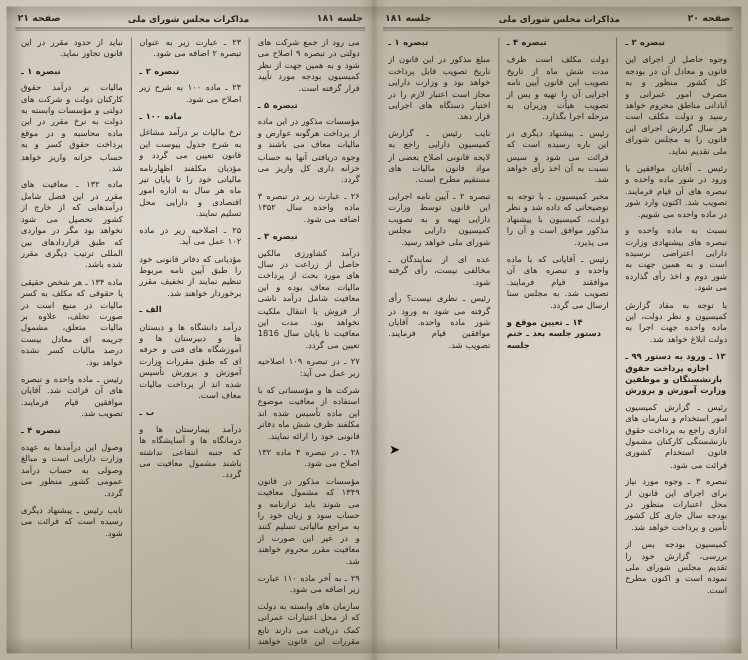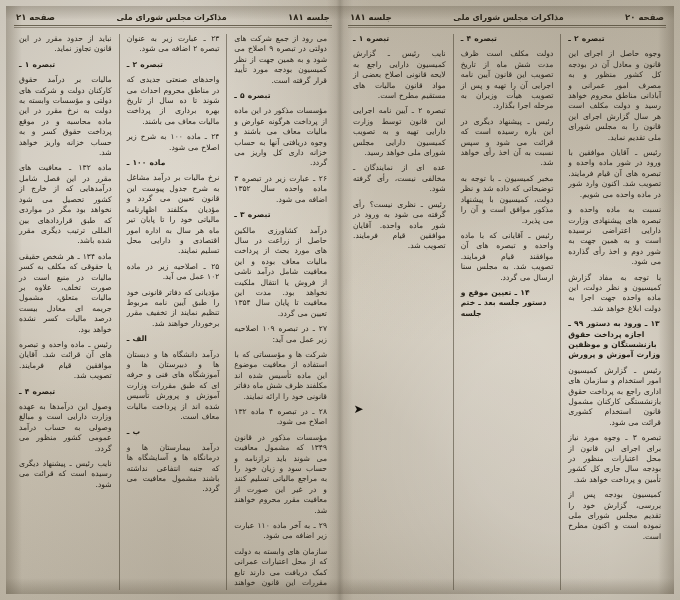--- a/index.html
+++ b/index.html
@@ -127,20 +127,21 @@
         <p class="txt ctr">تبصره ۴ ـ</p>
         <p class="txt">دولت مکلف است ظرف مدت شش ماه از تاریخ تصویب این قانون آیین نامه اجرایی آن را تهیه و پس از تصویب هیأت وزیران به مرحله اجرا بگذارد.</p>
         <p class="txt">رئیس ـ پیشنهاد دیگری در این باره رسیده است که قرائت می شود و سپس نسبت به آن اخذ رأی خواهد شد.</p>
         <p class="txt">مخبر کمیسیون ـ با توجه به توضیحاتی که داده شد و نظر دولت، کمیسیون با پیشنهاد مذکور موافق است و آن را می پذیرد.</p>
         <p class="txt">رئیس ـ آقایانی که با ماده واحده و تبصره های آن موافقند قیام فرمایند. تصویب شد. به مجلس سنا ارسال می گردد.</p>
         <p class="txt ctr">۱۴ ـ تعیین موقع و دستور جلسه بعد ـ ختم جلسه</p>
       </div>
 
       <div class="col">
         <p class="txt ctr">تبصره ۱ ـ</p>
+        <p class="txt">مبلغ مذکور در این قانون از تاریخ تصویب قابل پرداخت خواهد بود و وزارت دارایی مجاز است اعتبار لازم را در اختیار دستگاه های اجرایی قرار دهد.</p>
         <p class="txt">نایب رئیس ـ گزارش کمیسیون دارایی راجع به لایحه قانونی اصلاح بعضی از مواد قانون مالیات های مستقیم مطرح است.</p>
         <p class="txt">تبصره ۲ ـ آیین نامه اجرایی این قانون توسط وزارت دارایی تهیه و به تصویب کمیسیون دارایی مجلس شورای ملی خواهد رسید.</p>
         <p class="txt">عده ای از نمایندگان ـ مخالفی نیست، رأی گرفته شود.</p>
         <p class="txt">رئیس ـ نظری نیست؟ رأی گرفته می شود به ورود در شور ماده واحده. آقایان موافقین قیام فرمایند. تصویب شد.</p>
       </div>
 
     </div>
     <div class="edge-dark r"></div>
     <div class="top-dark"></div>
     <div class="bot-dark"></div>
@@ -155,33 +156,32 @@
       <div class="rule2"></div>
     </div>
     <div class="cols">
 
       <div class="col">
         <p class="txt">می رود از جمع شرکت های دولتی در تبصره ۹ اصلاح می شود و به همین جهت از نظر کمیسیون بودجه مورد تأیید قرار گرفته است.</p>
         <p class="txt ctr">تبصره ۵ ـ</p>
         <p class="txt">مؤسسات مذکور در این ماده از پرداخت هرگونه عوارض و مالیات معاف می باشند و وجوه دریافتی آنها به حساب خزانه داری کل واریز می گردد.</p>
         <p class="txt">۲۶ ـ عبارت زیر در تبصره ۳ ماده واحده سال ۱۳۵۲ اضافه می شود.</p>
         <p class="txt ctr">تبصره ۳ ـ</p>
-        <p class="txt">درآمد کشاورزی مالکین حاصل از زراعت در سال های مورد بحث از پرداخت مالیات معاف بوده و این معافیت شامل درآمد ناشی از فروش یا انتقال ملکیت نخواهد بود. مدت این معافیت تا پایان سال ۱۳۵۴ تعیین می گردد.</p>
+        <p class="txt">درآمد کشاورزی مالکین حاصل از زراعت در سال های مورد بحث از پرداخت مالیات معاف بوده و این معافیت شامل درآمد ناشی از فروش یا انتقال ملکیت نخواهد بود. مدت این معافیت تا پایان سال 1816 تعیین می گردد.</p>
         <p class="txt">۲۷ ـ در تبصره ۱۰۹ اصلاحیه زیر عمل می آید:</p>
         <p class="txt">شرکت ها و مؤسساتی که با استفاده از معافیت موضوع این ماده تأسیس شده اند مکلفند ظرف شش ماه دفاتر قانونی خود را ارائه نمایند.</p>
         <p class="txt">۲۸ ـ در تبصره ۴ ماده ۱۳۲ اصلاح می شود.</p>
         <p class="txt">مؤسسات مذکور در قانون ۱۳۴۹ که مشمول معافیت می شوند باید ترازنامه و حساب سود و زیان خود را به مراجع مالیاتی تسلیم کنند و در غیر این صورت از معافیت مقرر محروم خواهند شد.</p>
         <p class="txt">۲۹ ـ به آخر ماده ۱۱۰ عبارت زیر اضافه می شود.</p>
         <p class="txt">سازمان های وابسته به دولت که از محل اعتبارات عمرانی کمک دریافت می دارند تابع مقررات این قانون خواهند بود.</p>
       </div>
 
       <div class="col">
         <p class="txt">۲۳ ـ عبارت زیر به عنوان تبصره ۲ اضافه می شود.</p>
         <p class="txt ctr">تبصره ۲ ـ</p>
-        <p class="txt">واحدهای صنعتی جدیدی که در مناطق محروم احداث می شوند تا ده سال از تاریخ بهره برداری از پرداخت مالیات معاف می باشند.</p>
         <p class="txt">۲۴ ـ ماده ۱۰۰ به شرح زیر اصلاح می شود.</p>
         <p class="txt ctr">ماده ۱۰۰ ـ</p>
         <p class="txt">نرخ مالیات بر درآمد مشاغل به شرح جدول پیوست این قانون تعیین می گردد و مؤدیان مکلفند اظهارنامه مالیاتی خود را تا پایان تیر ماه هر سال به اداره امور اقتصادی و دارایی محل تسلیم نمایند.</p>
         <p class="txt">۲۵ ـ اصلاحیه زیر در ماده ۱۰۲ عمل می آید.</p>
         <p class="txt">مؤدیانی که دفاتر قانونی خود را طبق آیین نامه مربوط تنظیم نمایند از تخفیف مقرر برخوردار خواهند شد.</p>
         <p class="txt ctr">الف ـ</p>
         <p class="txt">درآمد دانشگاه ها و دبستان ها و دبیرستان ها و آموزشگاه های فنی و حرفه ای که طبق مقررات وزارت آموزش و پرورش تأسیس شده اند از پرداخت مالیات معاف است.</p>
         <p class="txt ctr">ب ـ</p>
         <p class="txt">درآمد بیمارستان ها و درمانگاه ها و آسایشگاه ها که جنبه انتفاعی نداشته باشند مشمول معافیت می گردد.</p>
       </div>

